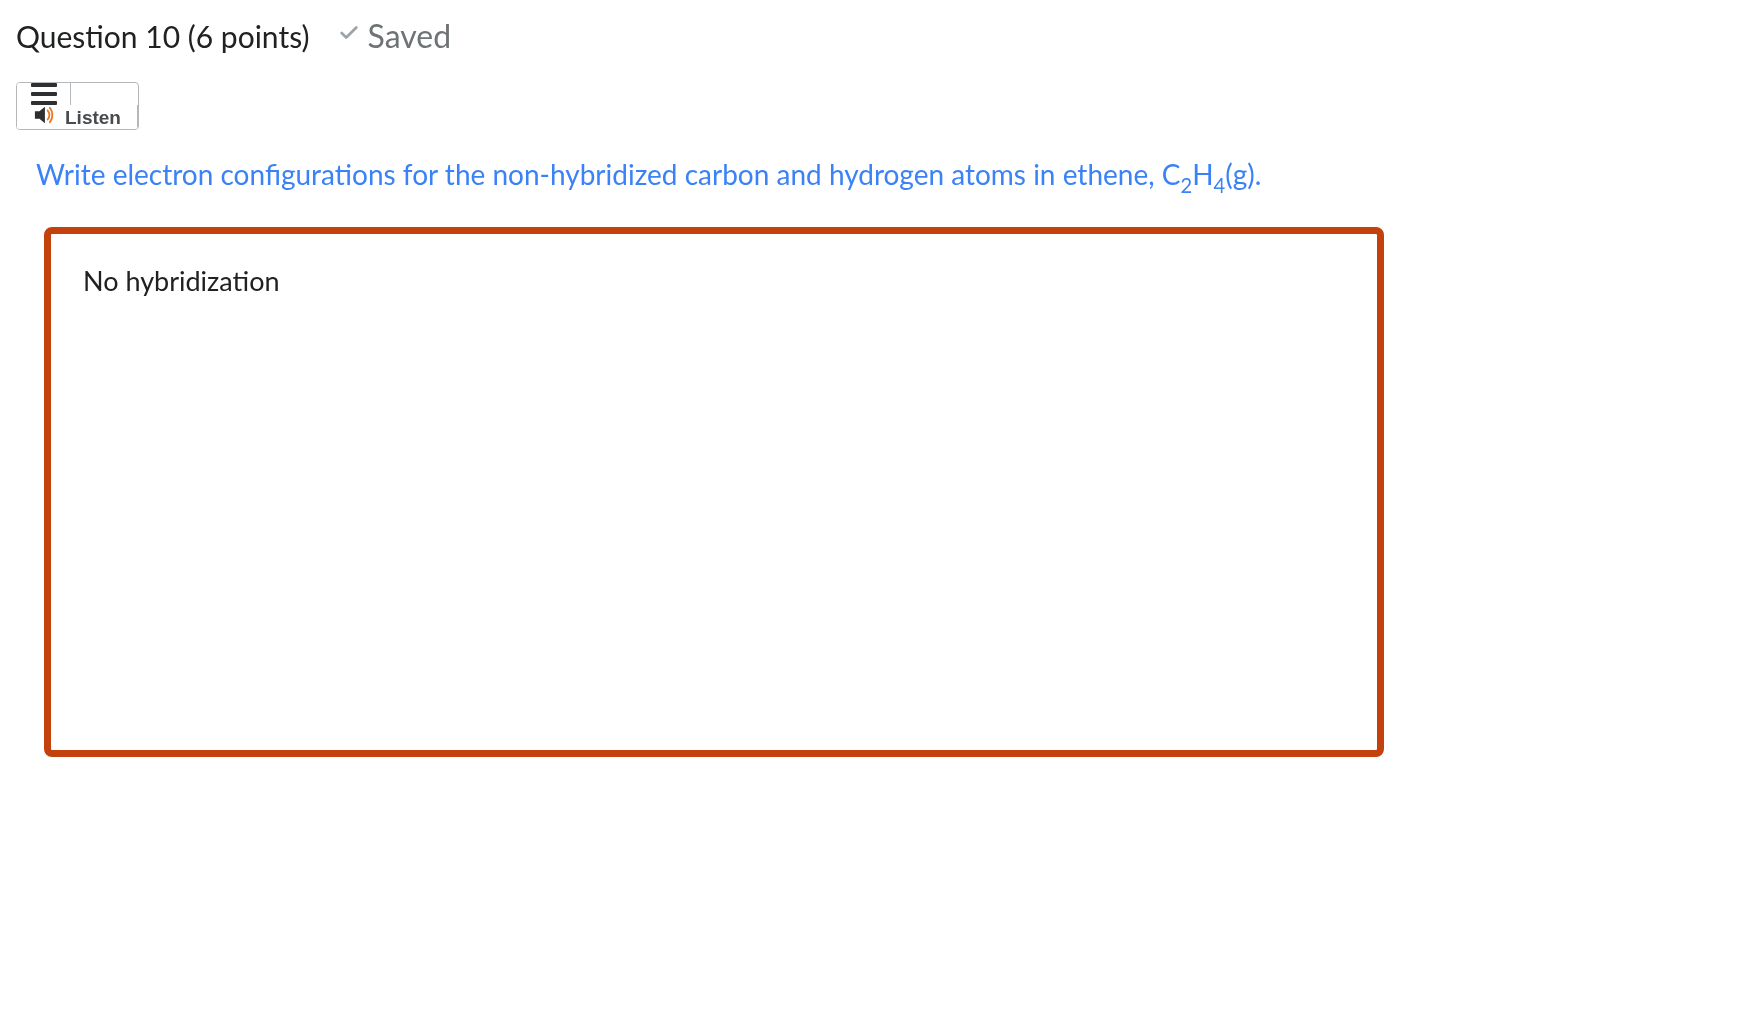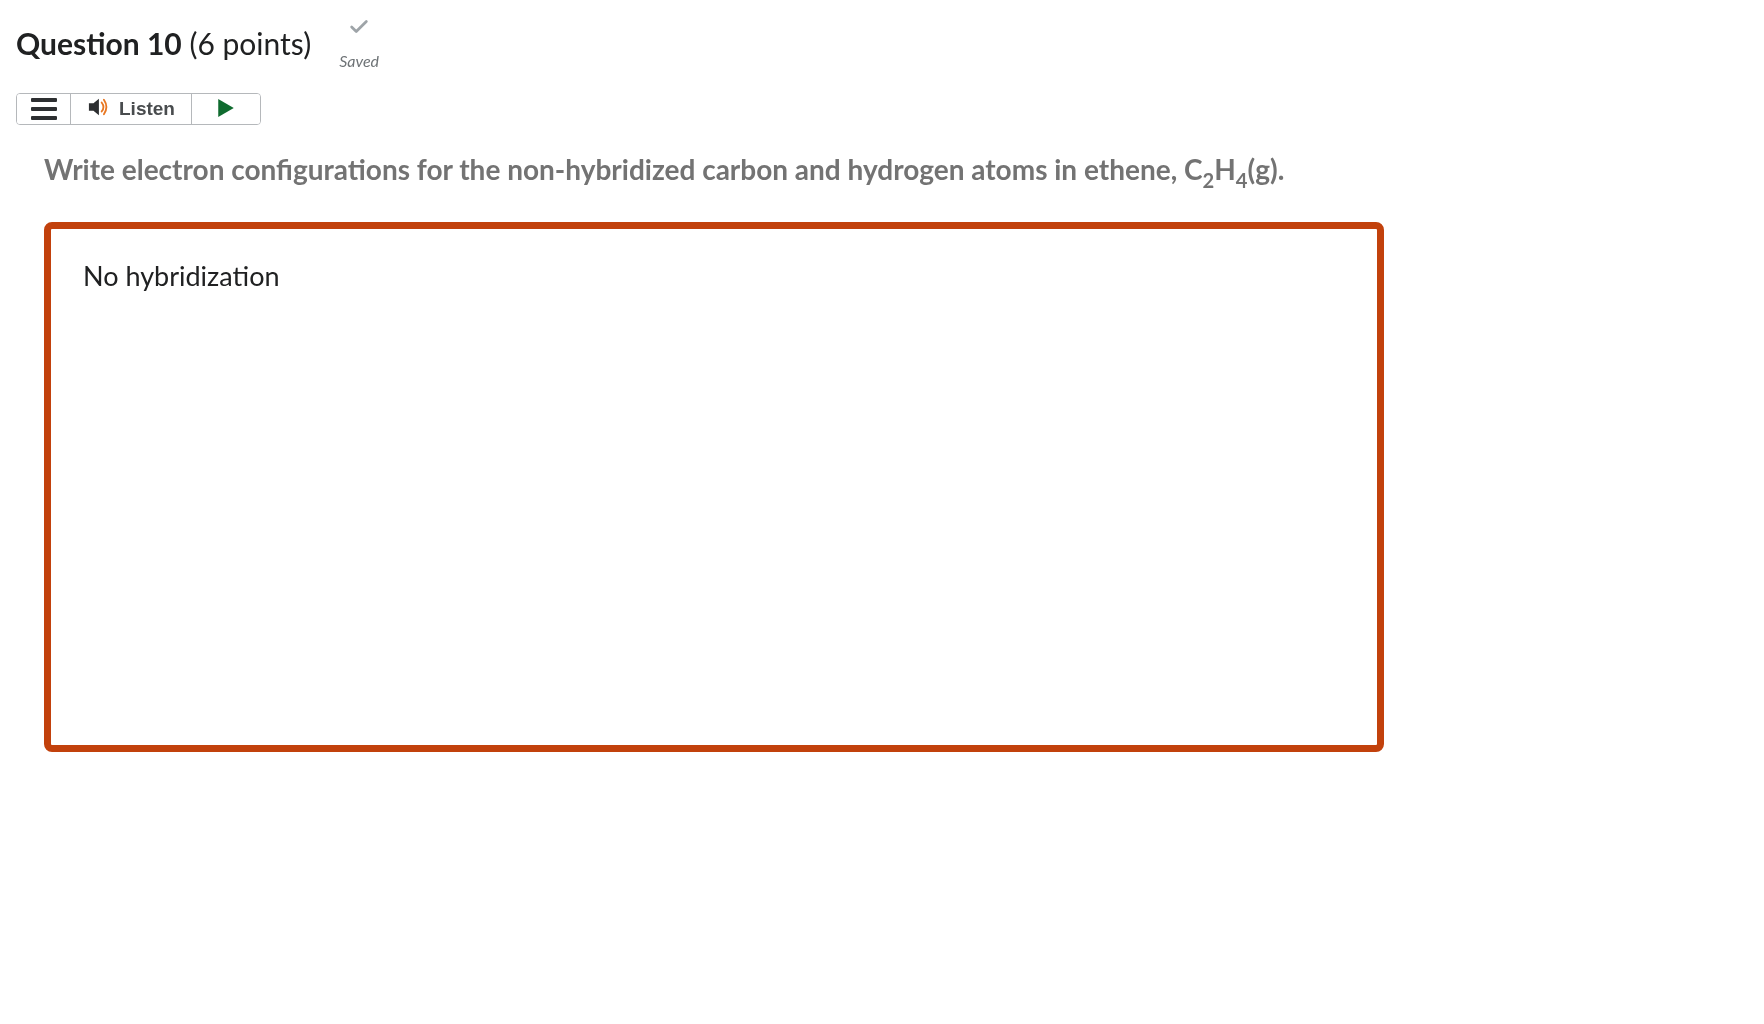--- a/index.html
+++ b/index.html
@@ -18,42 +18,41 @@
       align-items: center;
       gap: 28px;
       margin-bottom: 16px;
     }
     .question-title {
       font-size: 30px;
       font-weight: 400;
       color: #202122;
     }
     .question-title strong {
-      font-weight: 700;
+      font-weight: 400;
     }
     .saved-status {
       display: flex;
       align-items: center;
       gap: 8px;
-      font-style: italic;
       color: #6e7376;
-      font-size: 16px;
-      flex-direction: column;
+      font-size: 32px;
     }
     .check-icon {
       color: #9ea4a8;
       font-size: 22px;
     }
     .toolbar {
       display: inline-flex;
       border: 1px solid #b5b8bb;
       border-radius: 4px;
       margin-bottom: 24px;
       overflow: hidden;
-      height: 32px;
+      height: 48px;
+      flex-direction: column;
     }
     .toolbar-btn {
       display: flex;
       align-items: center;
       justify-content: center;
       background: #ffffff;
       border: none;
       border-right: 1px solid #b5b8bb;
       cursor: pointer;
       padding: 0 14px;
@@ -85,24 +84,24 @@
     .hamburger span {
       display: block;
       width: 26px;
       height: 4px;
       background: #2d2f31;
       border-radius: 1px;
     }
     .question-text {
       font-size: 28px;
       line-height: 1.45;
-      color: #737373;
-      margin-left: 28px;
+      color: #3b82f6;
+      margin-left: 20px;
       margin-bottom: 28px;
-      font-weight: 700;
+      font-weight: 400;
     }
     .question-text .sub {
       font-size: 0.72em;
       vertical-align: sub;
       position: relative;
       top: 0.08em;
     }
     .answer-wrapper {
       position: relative;
       margin-left: 28px;

